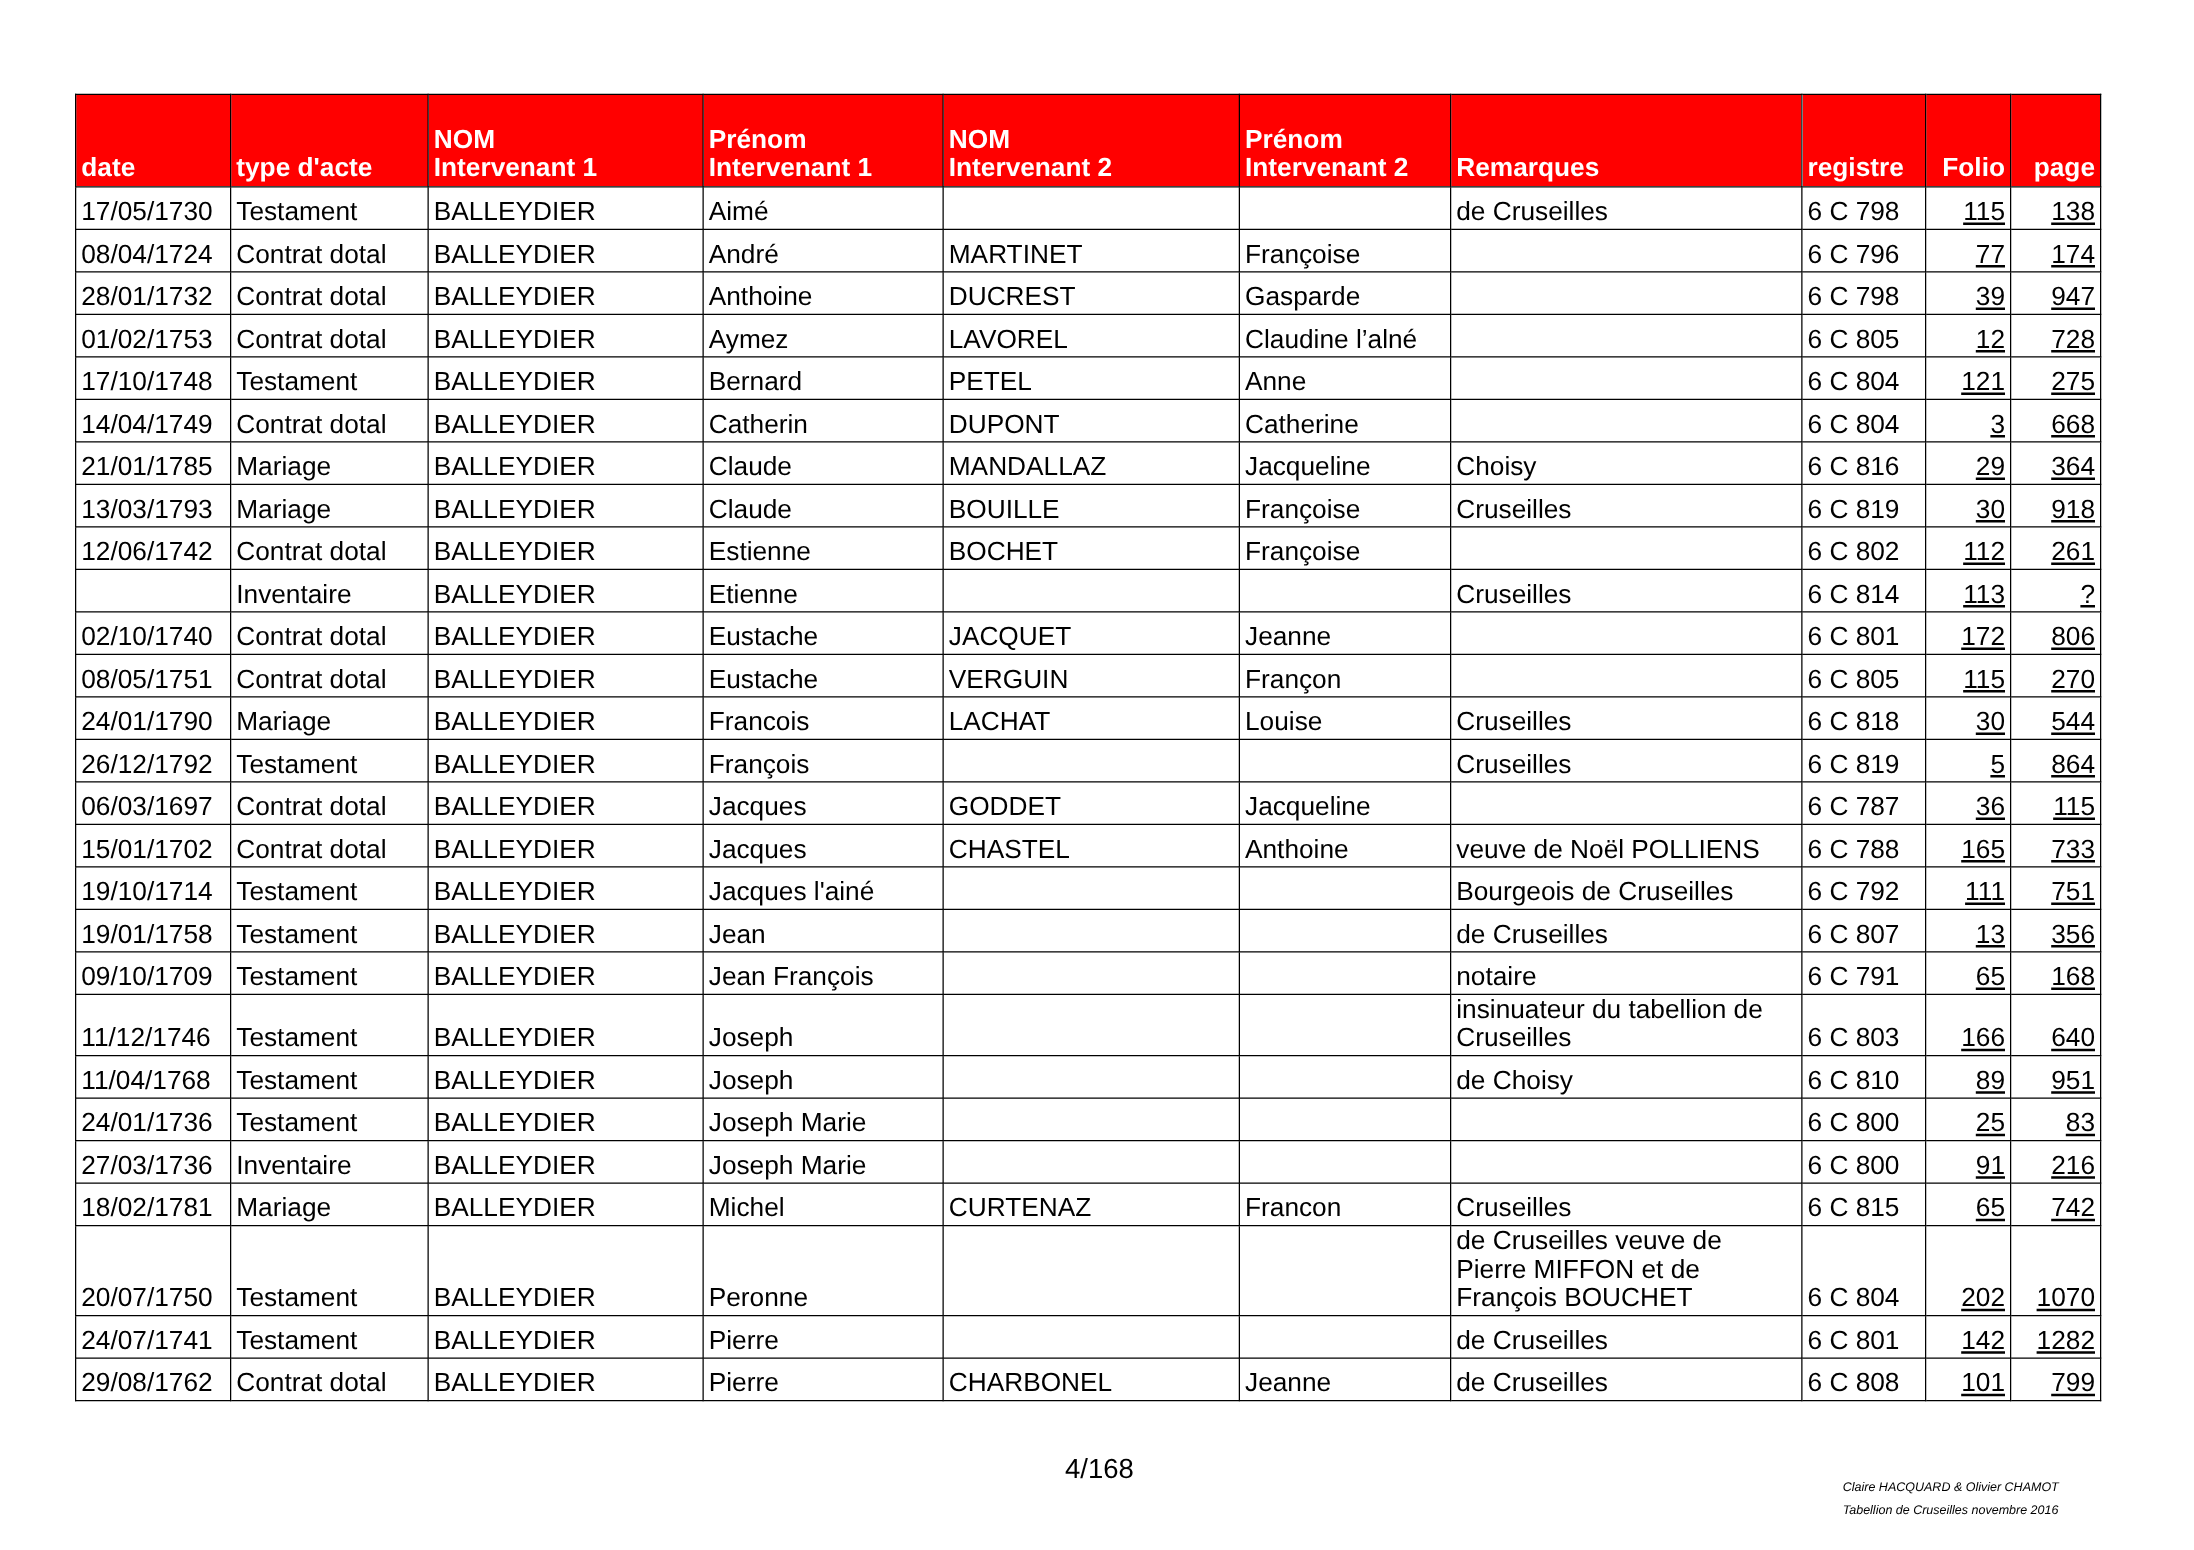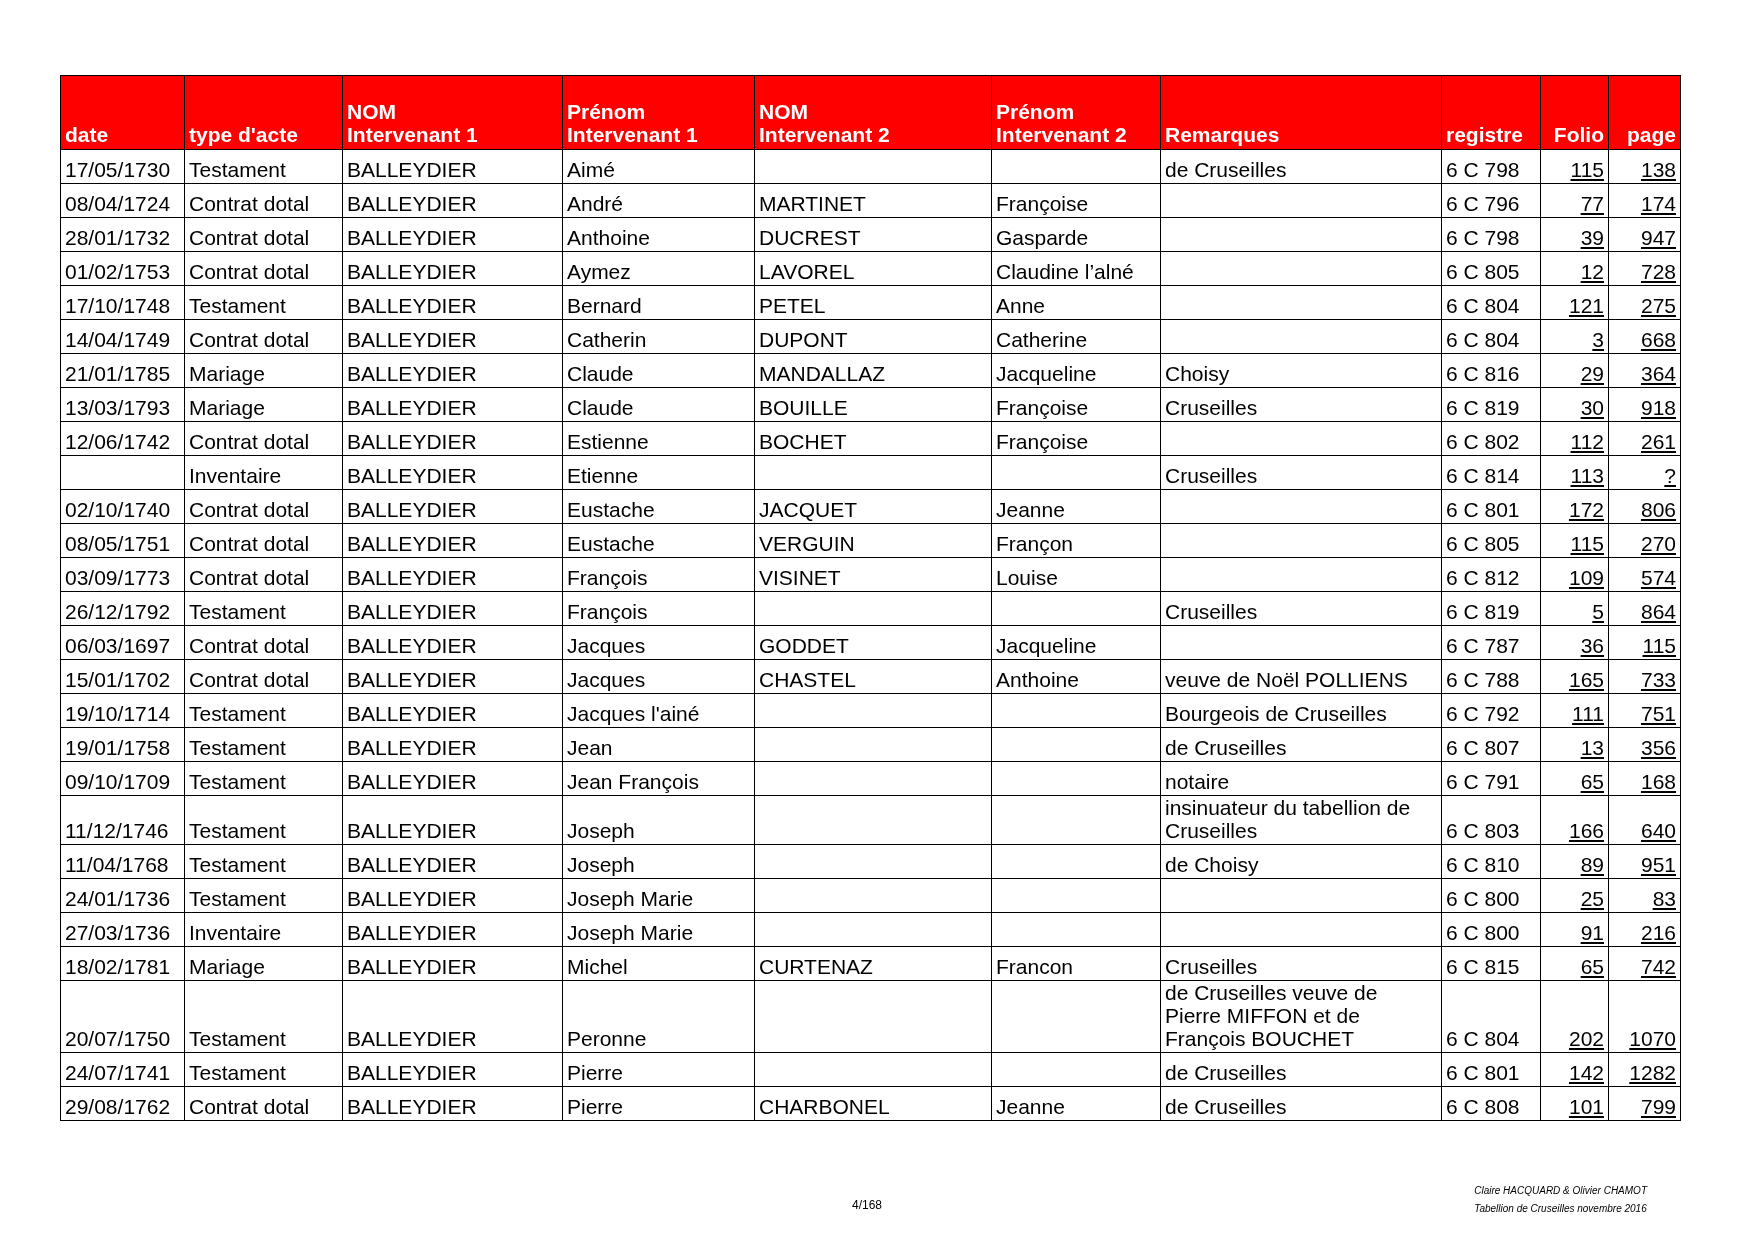--- a/index.html
+++ b/index.html
@@ -8,21 +8,21 @@
     #sheet { position: absolute; left: 60px; top: 75px; border-collapse: collapse;
              table-layout: fixed; width: 1620px; }
     #sheet th, #sheet td { border: 1.5px solid #000; padding: 0 4px; font-size: 21px;
              line-height: 23px; vertical-align: bottom; white-space: normal; overflow: hidden; }
     #sheet thead th { background: #ff0000; color: #ffffff; font-weight: bold; text-align: left;
              height: 70px; padding-bottom: 3px; margin-top: 28px; }
     #sheet thead th.num { text-align: right; }
     #sheet tbody td { height: 31px; padding-bottom: 2px; }
     #sheet tbody td.num { text-align: right; text-decoration: underline; }
     .hdr-line { display: block; }
-    #page-number { position: absolute; left: 852px; top: 1198px; font-size: 12px; }
+    #page-number { position: absolute; left: 852px; top: 1162px; font-size: 22px; }
     #credits { position: absolute; right: 108px; top: 1182px; font-size: 10px; font-style: italic;
                text-align: left; line-height: 18px; }
   </style>
 </head>
 <body>
 
 <table id="sheet">
   <colgroup>
     <col style="width:124px">
       <col style="width:158px">
@@ -212,30 +212,30 @@
         <td>BALLEYDIER</td>
         <td>Eustache</td>
         <td>VERGUIN</td>
         <td>Françon</td>
         <td></td>
         <td>6 C 805</td>
         <td class="num">115</td>
         <td class="num">270</td>
       </tr>
       <tr>
-        <td>03/09/1773</td>
-        <td>Contrat dotal</td>
-        <td>BALLEYDIER</td>
-        <td>François</td>
-        <td>VISINET</td>
+        <td>24/01/1790</td>
+        <td>Mariage</td>
+        <td>BALLEYDIER</td>
+        <td>Francois</td>
+        <td>LACHAT</td>
         <td>Louise</td>
-        <td></td>
-        <td>6 C 812</td>
-        <td class="num">109</td>
-        <td class="num">574</td>
+        <td>Cruseilles</td>
+        <td>6 C 818</td>
+        <td class="num">30</td>
+        <td class="num">544</td>
       </tr>
       <tr>
         <td>26/12/1792</td>
         <td>Testament</td>
         <td>BALLEYDIER</td>
         <td>François</td>
         <td></td>
         <td></td>
         <td>Cruseilles</td>
         <td>6 C 819</td>

